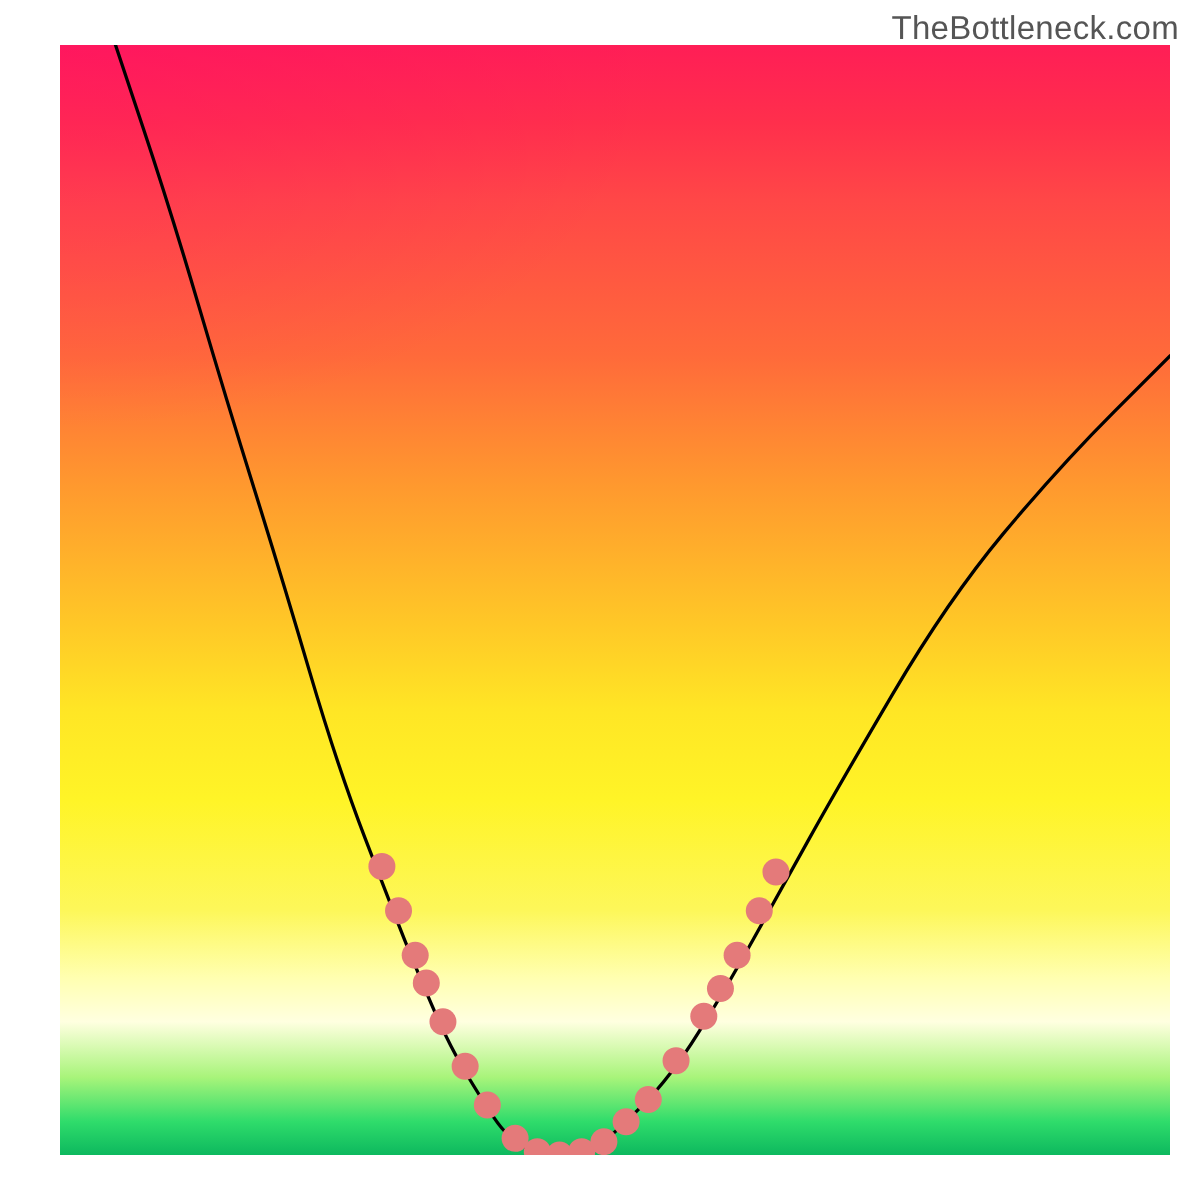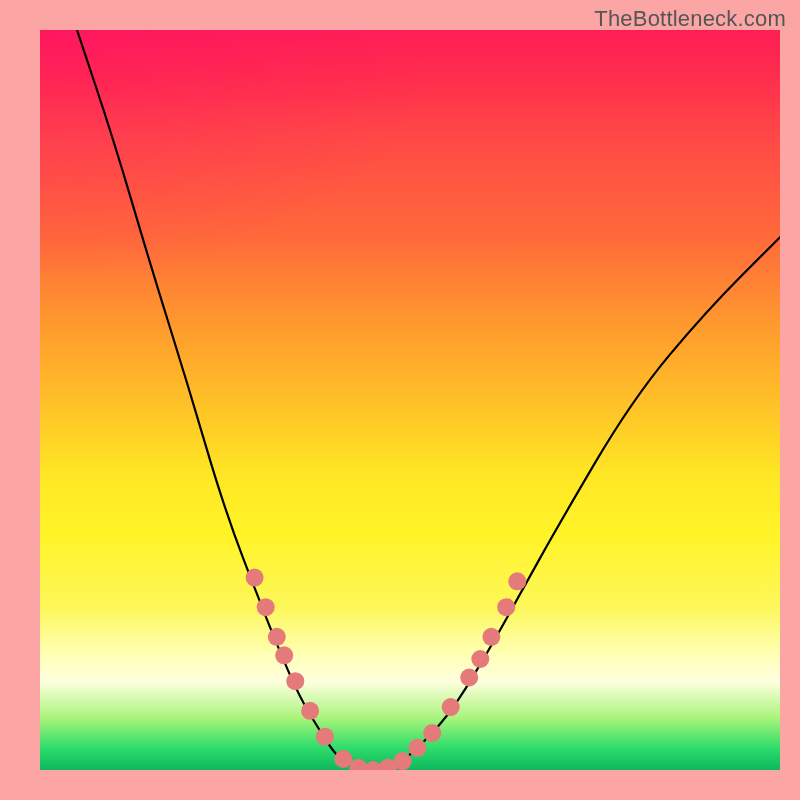--- a/index.html
+++ b/index.html
@@ -10,21 +10,21 @@
     background: #000;
     font-family: Arial, Helvetica, sans-serif;
     overflow: hidden;
   }
   .frame {
     position: absolute;
     left: 0;
     top: 0;
     width: 800px;
     height: 800px;
-    background: #fca5a5;
+    background: #ffffff;
   }
   .watermark {
     position: absolute;
     top: 6px;
     right: 14px;
     color: #555;
     font-size: 22px;
     font-weight: 500;
     letter-spacing: 0.2px;
     z-index: 10;

